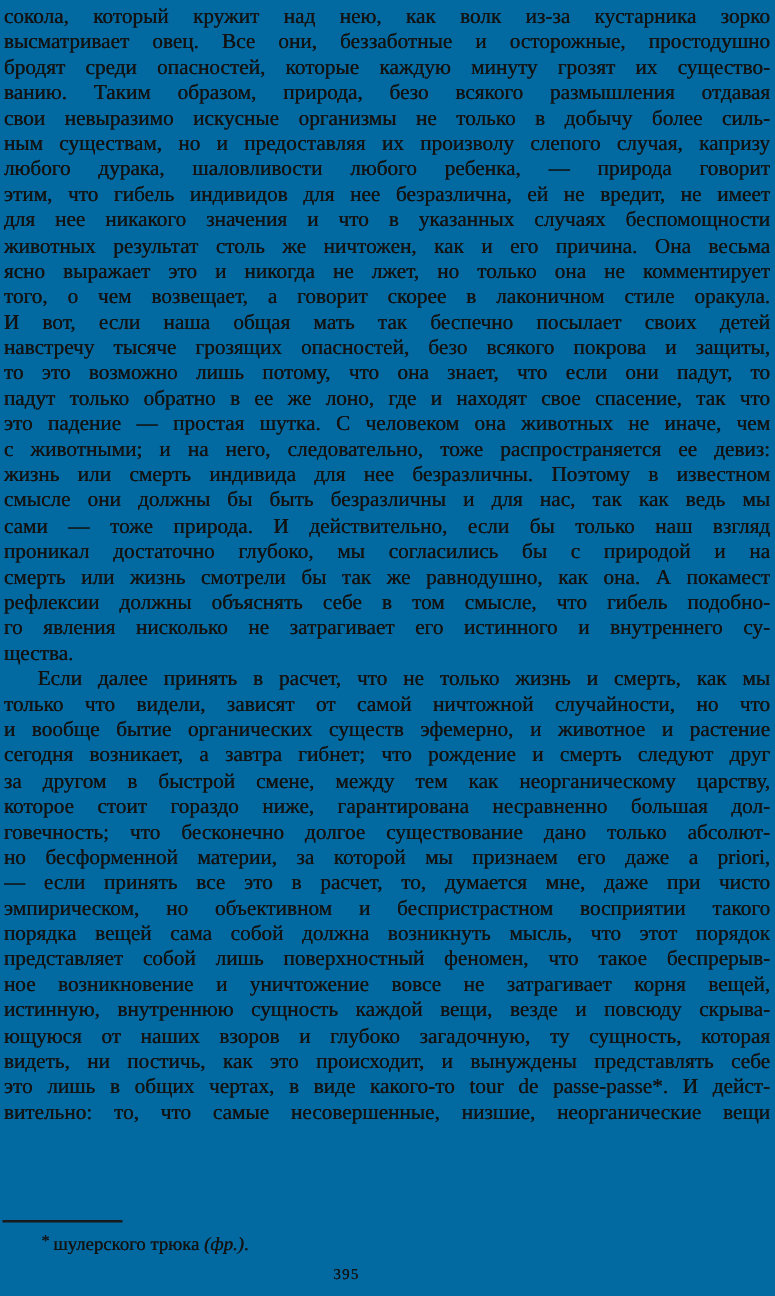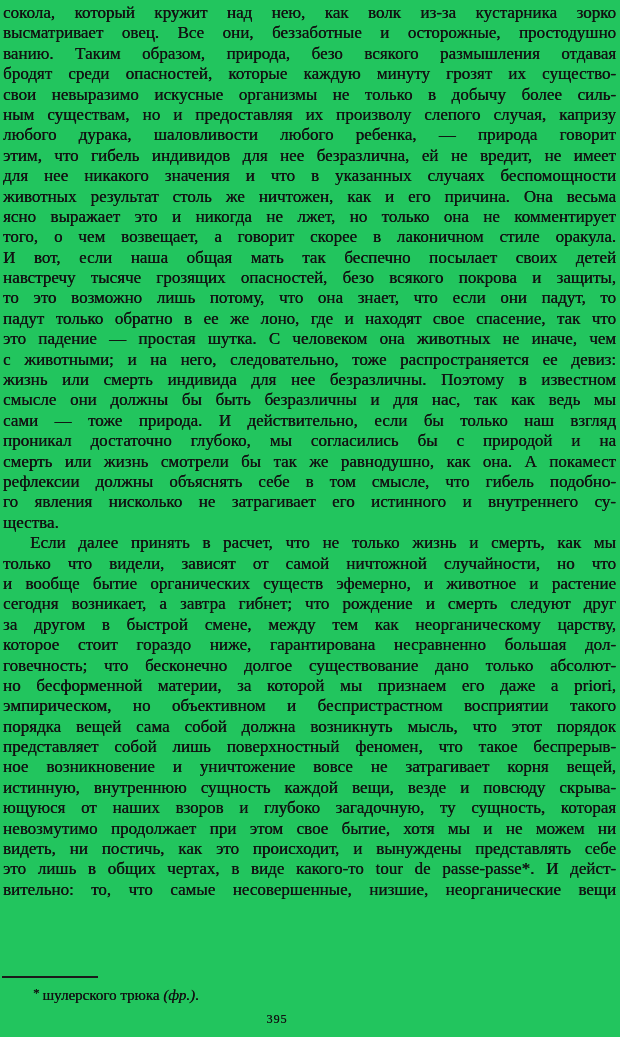--- a/index.html
+++ b/index.html
@@ -4,21 +4,21 @@
 <style>
   html, body {
     margin: 0;
     padding: 0;
     background: #fbfaf8;
   }
   .page {
     position: relative;
     width: 620px;
     height: 1037px;
-    background: #22c55e;
+    background: #0369a1;
     overflow: hidden;
     font-family: "Liberation Serif", "DejaVu Serif", serif;
     color: #121212;
   }
   .text-block {
     position: absolute;
     top: 3px;
     left: 3px;
     right: 4px;
     font-size: 17px;
@@ -71,22 +71,22 @@
 </style>
 </head>
 <body>
 
 <div class="page">
 
   <div class="text-block" id="body-text">
       <div class="paragraph">
         <div class="line">сокола, который кружит над нею, как волк из-за кустарника зорко</div>
         <div class="line">высматривает овец. Все они, беззаботные и осторожные, простодушно</div>
+        <div class="line">бродят среди опасностей, которые каждую минуту грозят их существо-</div>
         <div class="line">ванию. Таким образом, природа, безо всякого размышления отдавая</div>
-        <div class="line">бродят среди опасностей, которые каждую минуту грозят их существо-</div>
         <div class="line">свои невыразимо искусные организмы не только в добычу более силь-</div>
         <div class="line">ным существам, но и предоставляя их произволу слепого случая, капризу</div>
         <div class="line">любого дурака, шаловливости любого ребенка, — природа говорит</div>
         <div class="line">этим, что гибель индивидов для нее безразлична, ей не вредит, не имеет</div>
         <div class="line">для нее никакого значения и что в указанных случаях беспомощности</div>
         <div class="line">животных результат столь же ничтожен, как и его причина. Она весьма</div>
         <div class="line">ясно выражает это и никогда не лжет, но только она не комментирует</div>
         <div class="line">того, о чем возвещает, а говорит скорее в лаконичном стиле оракула.</div>
         <div class="line">И вот, если наша общая мать так беспечно посылает своих детей</div>
         <div class="line">навстречу тысяче грозящих опасностей, безо всякого покрова и защиты,</div>
@@ -105,27 +105,27 @@
       </div>
       <div class="paragraph">
         <div class="line indent">Если далее принять в расчет, что не только жизнь и смерть, как мы</div>
         <div class="line">только что видели, зависят от самой ничтожной случайности, но что</div>
         <div class="line">и вообще бытие органических существ эфемерно, и животное и растение</div>
         <div class="line">сегодня возникает, а завтра гибнет; что рождение и смерть следуют друг</div>
         <div class="line">за другом в быстрой смене, между тем как неорганическому царству,</div>
         <div class="line">которое стоит гораздо ниже, гарантирована несравненно большая дол-</div>
         <div class="line">говечность; что бесконечно долгое существование дано только абсолют-</div>
         <div class="line">но бесформенной материи, за которой мы признаем его даже a priori,</div>
+        <div class="line">— если принять все это в расчет, то, думается мне, даже при чисто</div>
         <div class="line">эмпирическом, но объективном и беспристрастном восприятии такого</div>
         <div class="line">порядка вещей сама собой должна возникнуть мысль, что этот порядок</div>
         <div class="line">представляет собой лишь поверхностный феномен, что такое беспрерыв-</div>
         <div class="line">ное возникновение и уничтожение вовсе не затрагивает корня вещей,</div>
         <div class="line">истинную, внутреннюю сущность каждой вещи, везде и повсюду скрыва-</div>
         <div class="line">ющуюся от наших взоров и глубоко загадочную, ту сущность, которая</div>
-        <div class="line">невозмутимо продолжает при этом свое бытие, хотя мы и не можем ни</div>
         <div class="line">видеть, ни постичь, как это происходит, и вынуждены представлять себе</div>
         <div class="line">это лишь в общих чертах, в виде какого-то tour de passe-passe*. И дейст-</div>
         <div class="line">вительно: то, что самые несовершенные, низшие, неорганические вещи</div>
       </div>
     </div>
 
   <div class="footnote-sep"></div>
 
   <div class="footnote">
     <span class="fn-marker">*</span><span>шулерского трюка </span><i>(фр.)</i><span>.</span>

